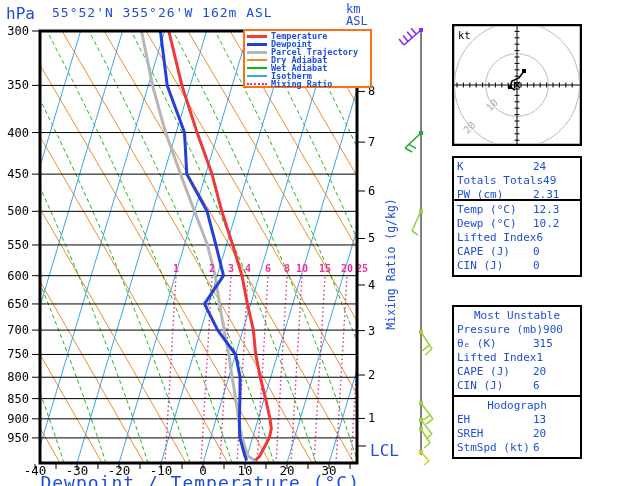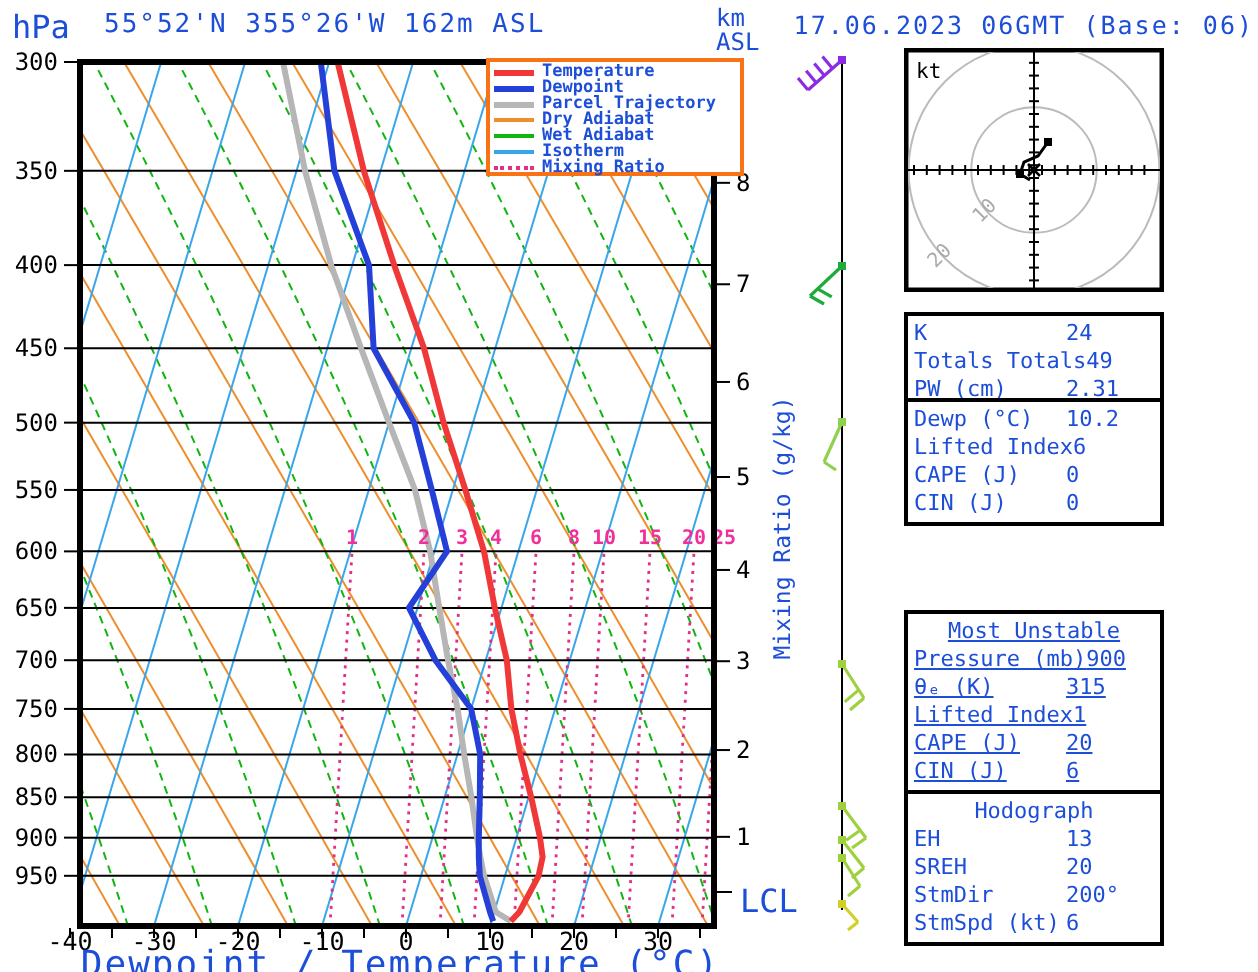--- a/index.html
+++ b/index.html
@@ -27,25 +27,24 @@
   svg{position:absolute;left:0;top:0;}
   #hodo{left:452px;top:24px;}
   text{font-family:"DejaVu Sans Mono","Liberation Mono",monospace;}
 </style>
 </head>
 <body>
 
 <div id="root">
   <div class="abs" style="left:6px;top:4px;">hPa</div>
   <div class="abs title" style="left:52px;top:5px;">55°52'N 355°26'W 162m ASL</div>
-  <div class="abs unit" style="left:358px;top:3px;">
+  <div class="abs unit" style="left:346px;top:3px;">
     <div>km</div>
     <div>ASL</div>
   </div>
-  <div class="abs title" style="right:2px;top:5px;font-size:12.5px;">17.06.2023 06GMT (Base: 06)</div>
 
   <svg id="chart" width="629" height="486">
       <defs>
         <clipPath id="plotclip">
           <rect x="40" y="31" width="317" height="432"></rect>
         </clipPath>
       </defs>
       <g clip-path="url(#plotclip)">
         <g stroke="#ee8f2e" fill="none" stroke-width="1">
           <path d="M 60 463 Q -55 260 -190 31"></path>
@@ -378,37 +377,41 @@
           <span class="lbl">Totals Totals</span>
           <span class="val">49</span>
         </div>
         <div class="trow">
           <span class="lbl">PW (cm)</span>
           <span class="val">2.31</span>
         </div>
       </div>
       <div class="abs tbox" style="top: 199px;">
         <div class="trow">
+          <span class="lbl">Temp (°C)</span>
+          <span class="val">12.3</span>
+        </div>
+        <div class="trow">
           <span class="lbl">Dewp (°C)</span>
           <span class="val">10.2</span>
         </div>
         <div class="trow">
           <span class="lbl">Lifted Index</span>
           <span class="val">6</span>
         </div>
         <div class="trow">
           <span class="lbl">CAPE (J)</span>
           <span class="val">0</span>
         </div>
         <div class="trow">
           <span class="lbl">CIN (J)</span>
           <span class="val">0</span>
         </div>
       </div>
-      <div class="abs tbox" style="top: 305px; text-decoration: underline;">
+      <div class="abs tbox" style="top: 305px;">
         <div class="ttitle">Most Unstable</div>
         <div class="trow">
           <span class="lbl">Pressure (mb)</span>
           <span class="val">900</span>
         </div>
         <div class="trow">
           <span class="lbl">θₑ (K)</span>
           <span class="val">315</span>
         </div>
         <div class="trow">
@@ -428,23 +431,19 @@
         <div class="ttitle">Hodograph</div>
         <div class="trow">
           <span class="lbl">EH</span>
           <span class="val">13</span>
         </div>
         <div class="trow">
           <span class="lbl">SREH</span>
           <span class="val">20</span>
         </div>
         <div class="trow">
-          <span class="lbl">StmDir</span>
-          <span class="val">200°</span>
-        </div>
-        <div class="trow">
           <span class="lbl">StmSpd (kt)</span>
           <span class="val">6</span>
         </div>
       </div>
     </div>
 
 </div>
 
 </body></html>

